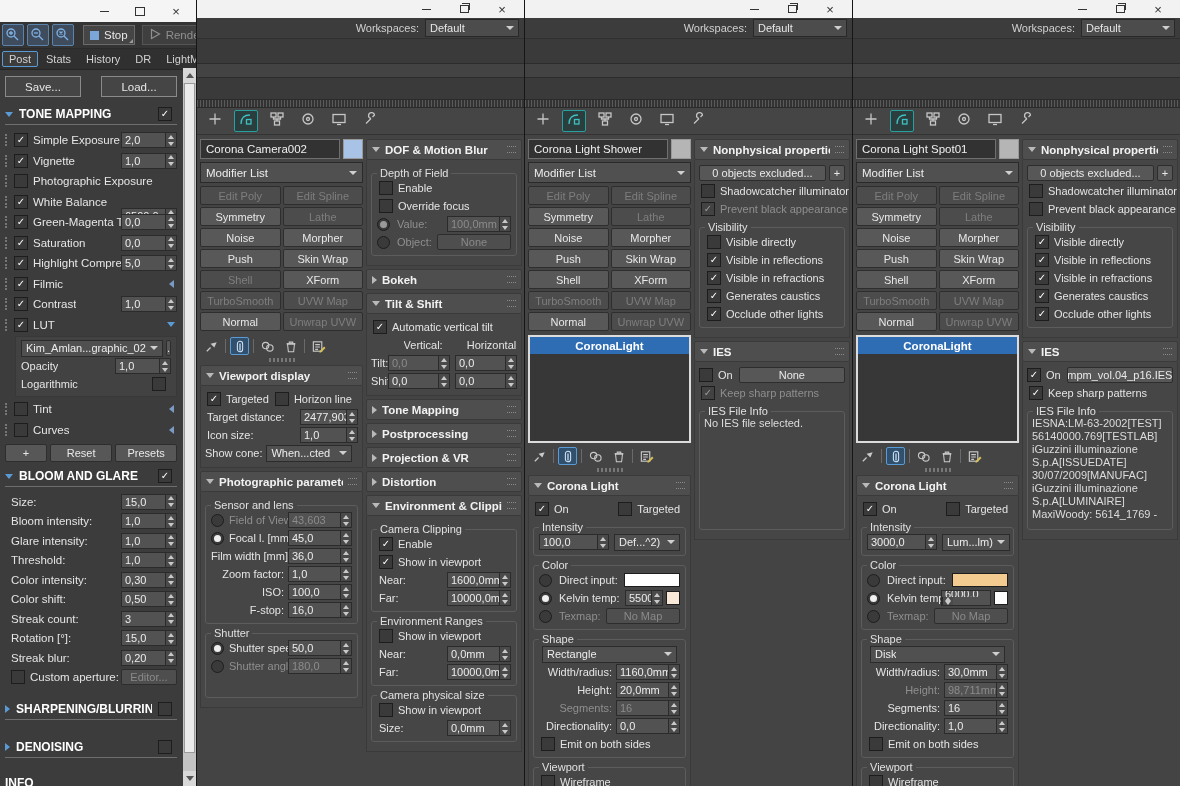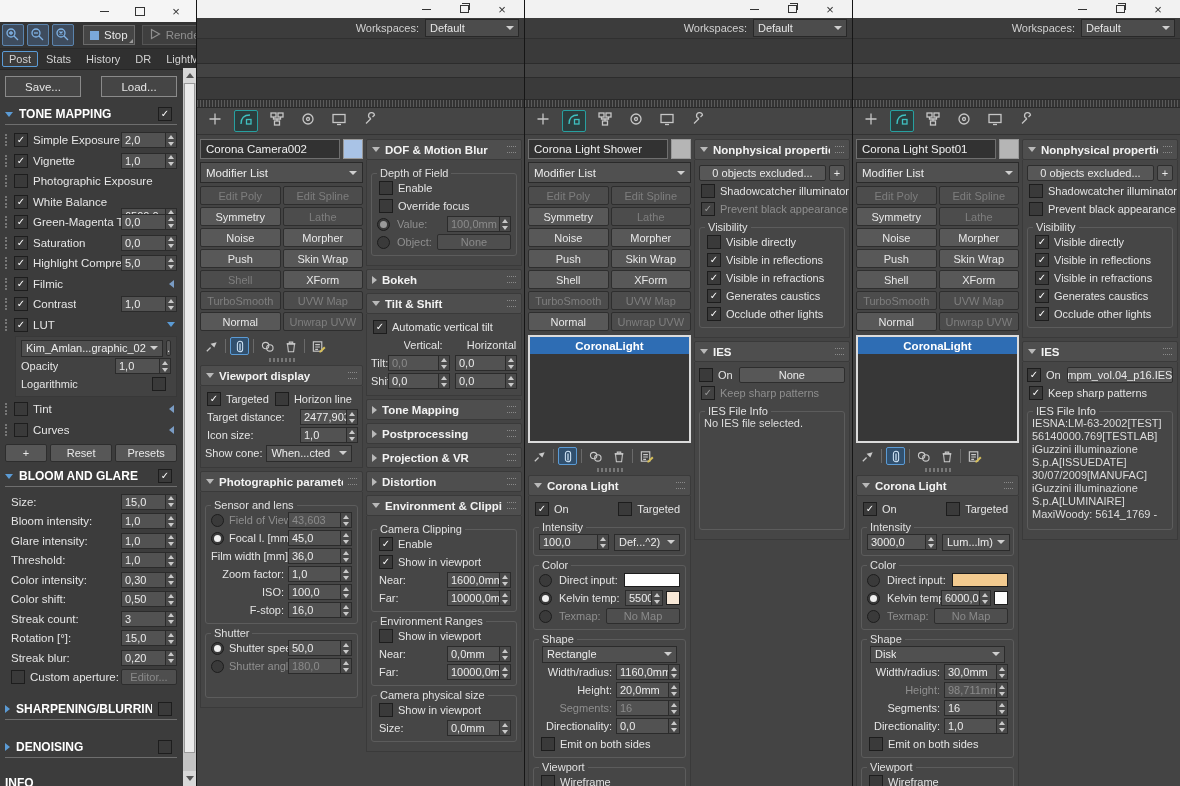--- a/index.html
+++ b/index.html
@@ -1627,21 +1627,21 @@
               <div class="grp">
                 <span class="glabel">Color</span>
                 <div class="row">
                   <span class="radio"></span>
                   <span class="lflex la-l">Direct input:</span>
                   <span class="swz" style="width: 56px; background: rgb(243, 203, 144);"></span>
                 </div>
                 <div class="row">
                   <span class="radio on"></span>
                   <span class="lflex la-l">Kelvin temp:</span>
-                  <span class="spin" style="width: 50px;">
+                  <span class="spin" style="width: 50px; flex-direction: column;">
                     <span class="sv">6000,0</span>
                     <span class="sarr">
                       <i>
                         <b class="tri-u"></b>
                       </i>
                       <i>
                         <b class="tri-d"></b>
                       </i>
                     </span>
                   </span>

